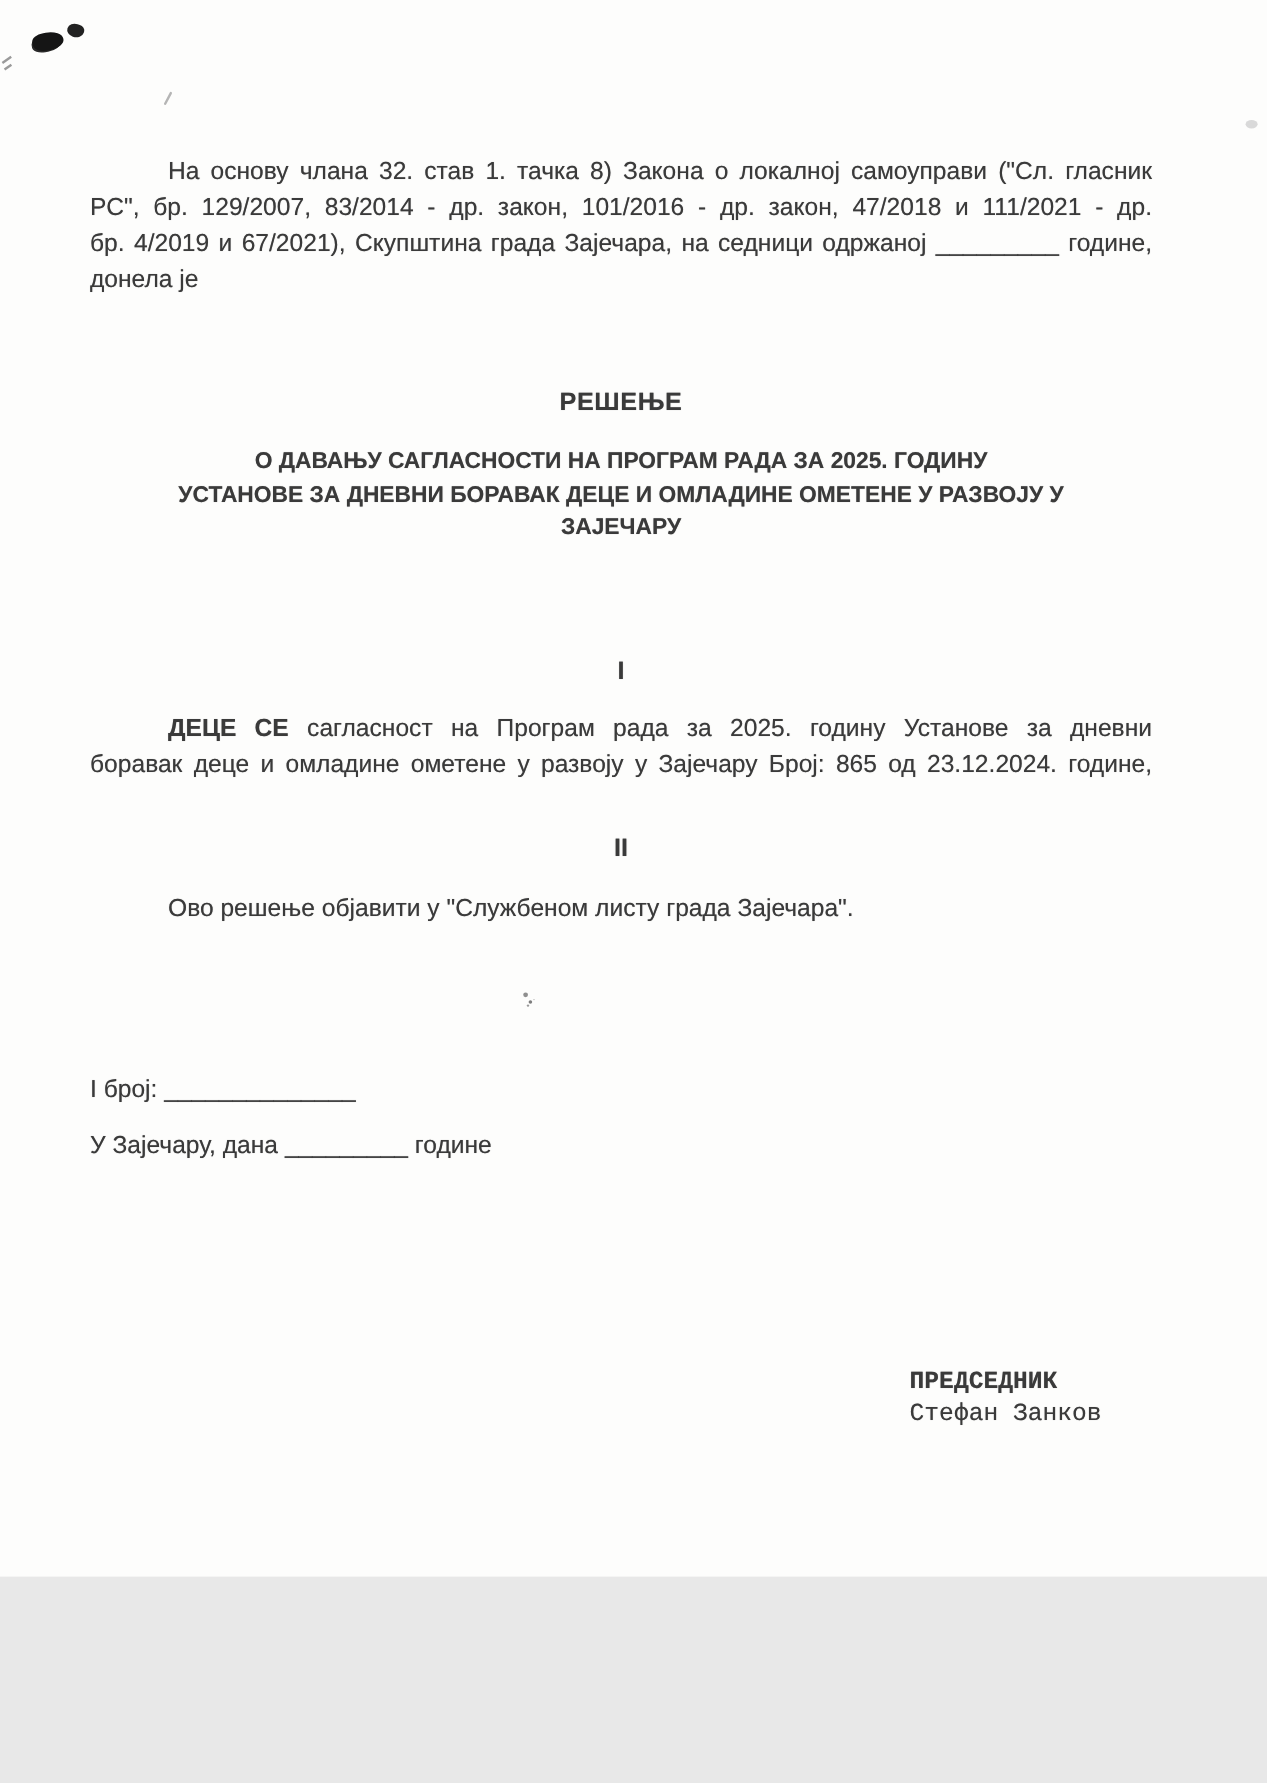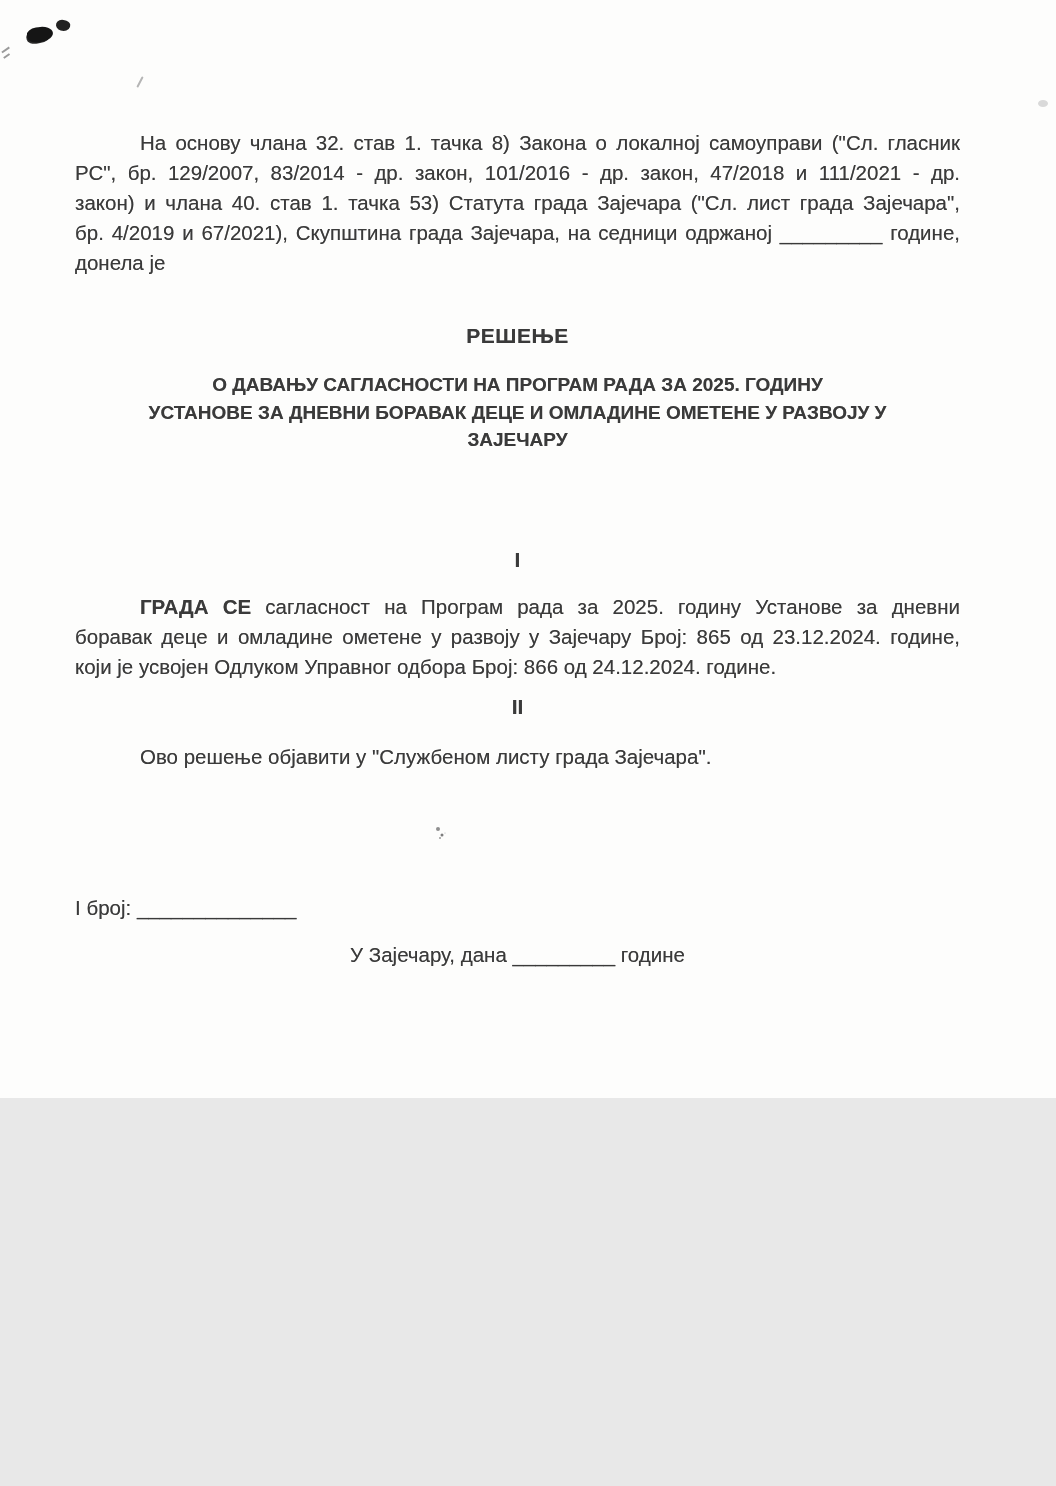--- a/index.html
+++ b/index.html
@@ -4,21 +4,21 @@
 <style>
   * { margin: 0; padding: 0; box-sizing: border-box; }
 
   html, body {
     background: #e8e8e8;
   }
 
   .page {
     position: relative;
     width: 1056px;
-    height: 1098px;
+    height: 1314px;
     background: #fdfdfc;
     overflow: hidden;
     font-family: "Liberation Sans", sans-serif;
     color: #3a3a3a;
     text-shadow: 0 0 0.6px rgba(55,55,55,0.55);
   }
 
   .textblock {
     position: absolute;
     left: 75px;
@@ -126,50 +126,48 @@
       <span></span>
     </div>
   <div class="artifact scratch-mid-top"></div>
   <div class="artifact smudge-center"></div>
   <div class="artifact smudge-bottom"></div>
   <div class="artifact smudge-topright"></div>
 
   <div class="textblock body-text" style="top:128px;">
     <div class="jl indent">На основу члана 32. став 1. тачка 8) Закона о локалној самоуправи ("Сл. гласник</div>
     <div class="jl">РС", бр. 129/2007, 83/2014 - др. закон, 101/2016 - др. закон, 47/2018 и 111/2021 - др.</div>
-    <div class="jl">закон) и члана 40. став 1. тачка 53) Статута града Зајечара ("Сл. лист града Зајечара",</div>
     <div class="jl">бр. 4/2019 и 67/2021), Скупштина града Зајечара, на седници одржаној _________ године,</div>
     <div class="ll">донела је</div>
   </div>
 
   <div class="textblock centered heading" style="top:324px;">РЕШЕЊЕ</div>
 
   <div class="textblock centered title" style="top:371px;">
     <div>О ДАВАЊУ САГЛАСНОСТИ НА ПРОГРАМ РАДА ЗА 2025. ГОДИНУ</div>
     <div>УСТАНОВЕ ЗА ДНЕВНИ БОРАВАК ДЕЦЕ И ОМЛАДИНЕ ОМЕТЕНЕ У РАЗВОЈУ У</div>
     <div>ЗАЈЕЧАРУ</div>
   </div>
 
   <div class="textblock centered numeral" style="top:548px;">I</div>
 
   <div class="textblock body-text" style="top:592px;">
-    <div class="jl indent"><span class="b">ГРАДА СЕ</span> <span>сагласност на Програм рада за 2025. годину Установе за дневни</span></div>
+    <div class="jl indent"><span class="b">ДЕЦЕ СЕ</span> <span>сагласност на Програм рада за 2025. годину Установе за дневни</span></div>
     <div class="jl">боравак деце и омладине ометене у развоју у Зајечару Број: 865 од 23.12.2024. године,</div>
-    <div class="ll">који је усвојен Одлуком Управног одбора Број: 866 од 24.12.2024. године.</div>
   </div>
 
   <div class="textblock centered numeral" style="top:695px;">II</div>
 
   <div class="textblock body-text" style="top:742px;">
     <div class="ll indent">Ово решење објавити у "Службеном листу града Зајечара".</div>
   </div>
 
   <div class="textblock body-text" style="top:893px;">I број: ______________</div>
 
-  <div class="textblock body-text" style="top:940px;text-align:center;">У Зајечару, дана _________ године</div>
+  <div class="textblock body-text" style="top:940px;">У Зајечару, дана _________ године</div>
 
 
   <div class="textblock president-block" style="top:1140px; padding-left:683px;font-family:Liberation Mono, monospace;">
     <div class="b">ПРЕДСЕДНИК</div>
     <div>Стефан Занков</div>
   </div>
 
 </div>
 
 </body></html>

